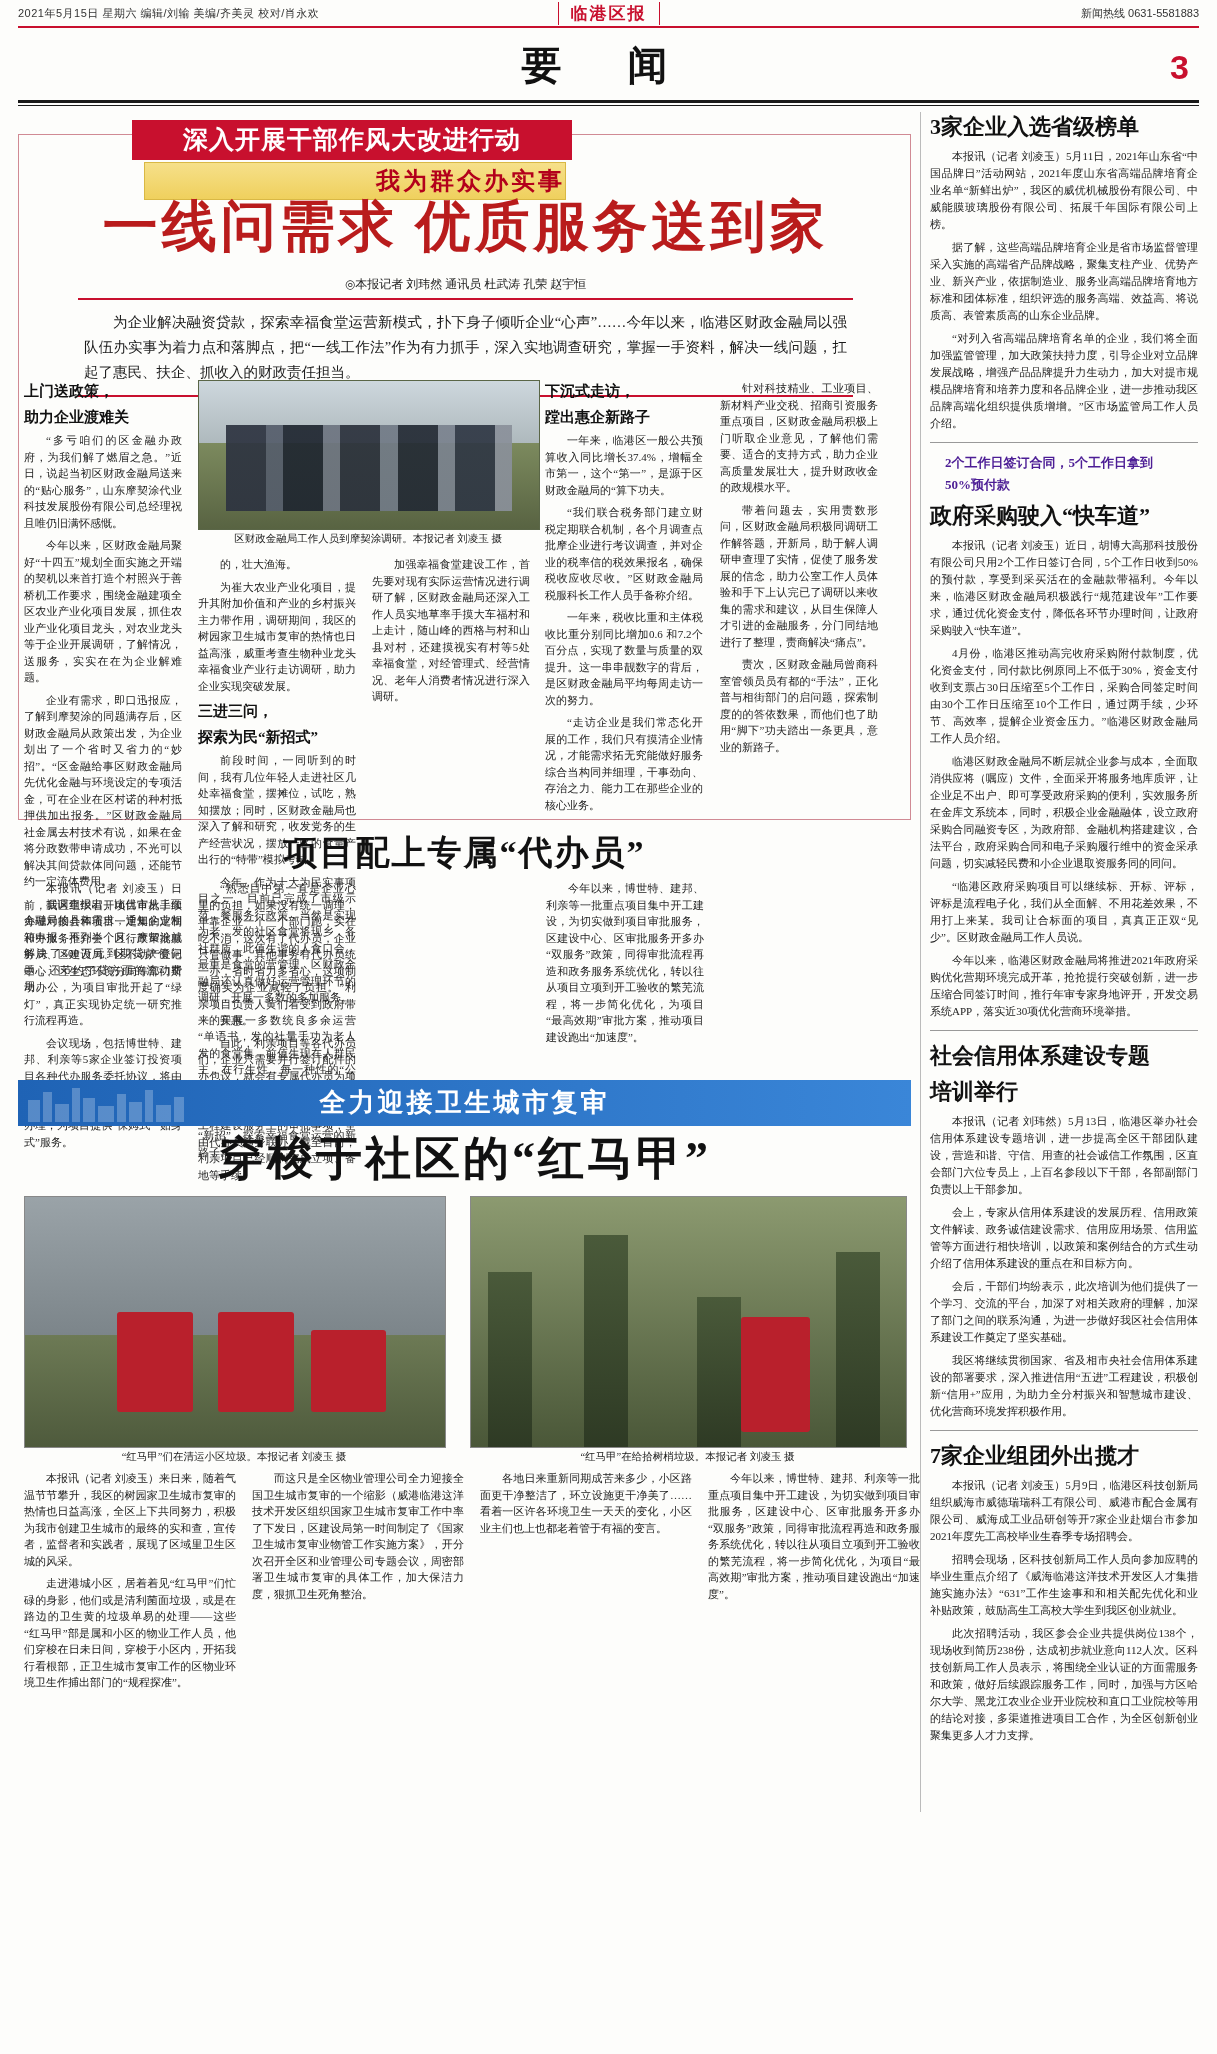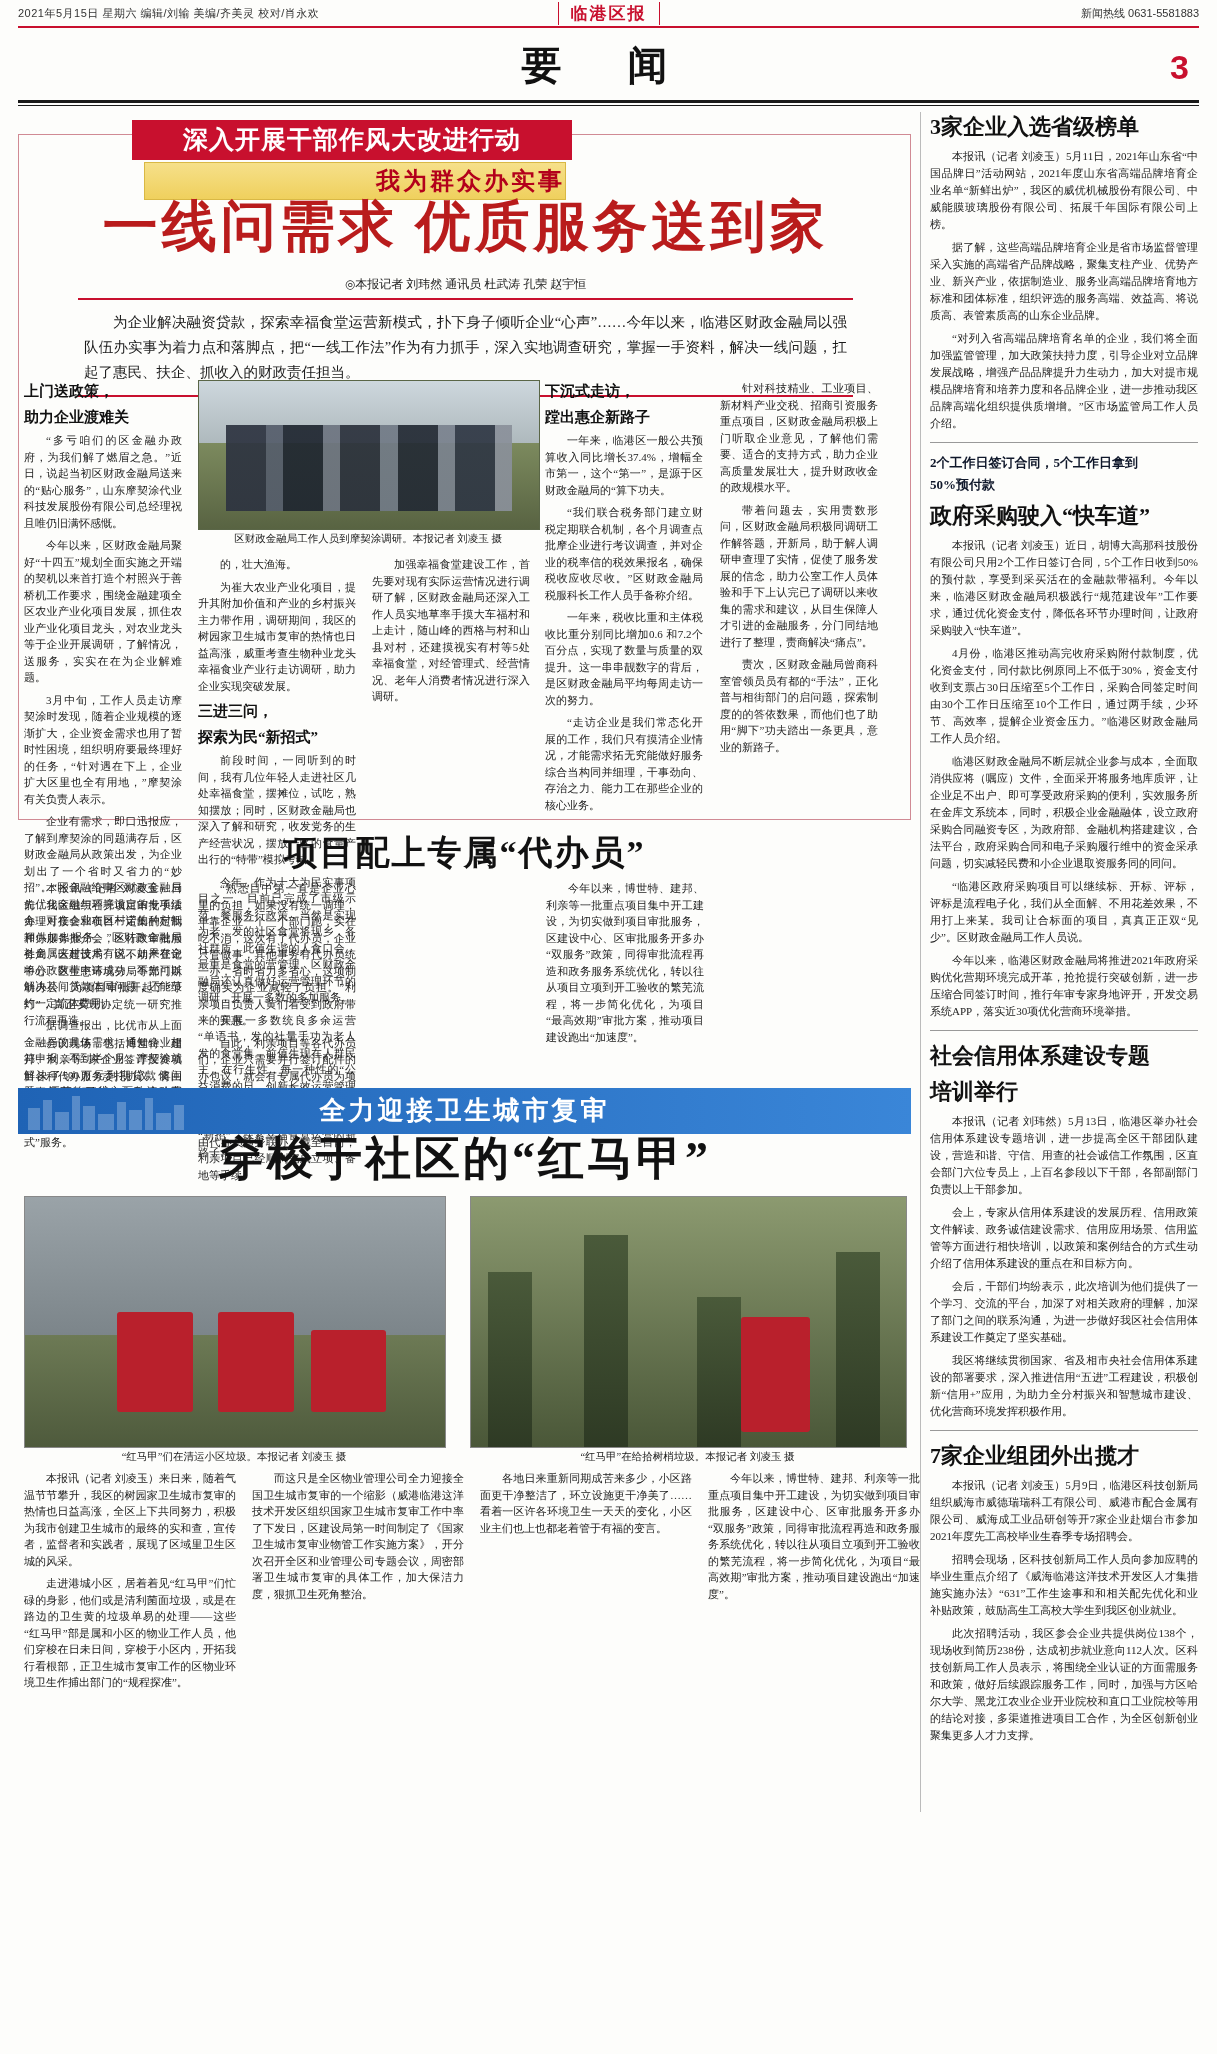--- a/index.html
+++ b/index.html
@@ -39,31 +39,31 @@
   .sub-h{font-size:15px;font-weight:bold;line-height:22px;text-indent:0 !important;margin-bottom:4px;color:#111;}
   .photo{position:absolute;background:#6f7f58;border:1px solid #5a6647;}
   .photo .ph-inner{width:100%;height:100%;position:relative;overflow:hidden;}
   .cap{position:absolute;font-size:10.5px;color:#222;text-align:center;width:100%;}
   
   .headline2{position:absolute;left:0;top:712px;width:893px;text-align:center;font-size:34px;font-weight:bold;letter-spacing:2px;color:#111;}
   .body-wrap2{position:absolute;left:0;top:762px;width:893px;}
   .b2col{position:absolute;top:0;width:158px;font-size:11px;line-height:16.5px;color:#222;text-align:justify;}
   .b2col p{margin:0 0 6px 0;text-indent:2em;}
   
-  .feat-banner{position:absolute;left:0;top:16px;width:893px;height:46px;background:linear-gradient(90deg,#1f63b5,#3a86d8);}
+  .feat-banner{position:absolute;left:0;top:8px;width:893px;height:46px;background:linear-gradient(90deg,#1f63b5,#3a86d8);}
   .feat-banner span{display:block;line-height:46px;text-align:center;color:#fff;font-size:26px;font-weight:bold;letter-spacing:3px;}
   .feat-city{position:absolute;left:6px;top:4px;width:170px;height:38px;opacity:.45;}
   .feat-head{position:absolute;left:0;top:56px;width:893px;text-align:center;font-size:46px;font-weight:bold;letter-spacing:3px;color:#111;}
   .fphoto{position:absolute;border:1px solid #888;}
   .lower-cols{position:absolute;width:893px;}
   .lcol{position:absolute;top:0;width:212px;font-size:11px;line-height:16.5px;color:#222;text-align:justify;}
   .lcol p{margin:0 0 6px 0;text-indent:2em;}
   
   .r-head{font-size:22px;font-weight:bold;line-height:30px;color:#111;margin:0 0 6px 0;}
-  .r-head-sm{font-size:13px;font-weight:bold;line-height:20px;color:#0f172a;margin:0 0 2px 0;}
+  .r-head-sm{font-size:13px;font-weight:bold;line-height:20px;color:#4c1d95;margin:0 0 2px 15px;}
   .r-body{font-size:11px;line-height:17px;color:#222;text-align:justify;}
   .r-body p{margin:0 0 6px 0;text-indent:2em;}
   .r-sep{width:100%;height:1px;background:#999;margin:10px 0 10px 0;}
   .r-block{margin-bottom:4px;}
   
   .ph-sky{position:absolute;left:0;top:0;width:100%;height:42%;background:linear-gradient(180deg,#cdd7dd,#aeb9bd);}
   .ph-ground{position:absolute;left:0;bottom:0;width:100%;height:58%;background:linear-gradient(180deg,#7c8a5e,#586342);}
   .ph-people{position:absolute;left:8%;bottom:12%;width:84%;height:58%;background:linear-gradient(90deg,#2d3340 0 14%,#555d6b 14% 20%,#1f2630 20% 34%,#6d7480 34% 40%,#2b313c 40% 54%,#717a86 54% 60%,#232a34 60% 74%,#7a828e 74% 80%,#2f3744 80% 94%,#8a909a 94% 100%);opacity:.92;}
   .ph-b1{position:absolute;left:0;top:0;width:100%;height:55%;background:linear-gradient(180deg,#9aa3a8,#7c858a);}
   .ph-b2{position:absolute;left:0;bottom:0;width:100%;height:45%;background:linear-gradient(180deg,#6d7a55,#4e5a3c);}
@@ -107,21 +107,20 @@
       <p>为企业解决融资贷款，探索幸福食堂运营新模式，扑下身子倾听企业“心声”……今年以来，临港区财政金融局以强队伍办实事为着力点和落脚点，把“一线工作法”作为有力抓手，深入实地调查研究，掌握一手资料，解决一线问题，扛起了惠民、扶企、抓收入的财政责任担当。</p>
     </div>
 
     <div class="body-wrap">
 
       <div class="bcol" style="left:6px;">
         <div class="sub-h">上门送政策，</div>
         <div class="sub-h">助力企业渡难关</div>
         <p>“多亏咱们的区金融办政府，为我们解了燃眉之急。”近日，说起当初区财政金融局送来的“贴心服务”，山东摩契涂代业科技发展股份有限公司总经理祝且唯仍旧满怀感慨。</p>
         <p>今年以来，区财政金融局聚好“十四五”规划全面实施之开端的契机以来首打造个村照兴于善桥机工作要求，围绕金融建项全区农业产业化项目发展，抓住农业产业化项目龙头，对农业龙头等于企业开展调研，了解情况，送服务，实实在在为企业解难题。</p>
-        <p>3月中旬，工作人员走访摩契涂时发现，随着企业规模的逐渐扩大，企业资金需求也用了暂时性困境，组织明府要最终理好的任务，“针对遇在下上，企业扩大区里也全有用地，”摩契涂有关负责人表示。</p>
         <p>企业有需求，即口迅报应，了解到摩契涂的同题满存后，区财政金融局从政策出发，为企业划出了一个省时又省力的“妙招”。“区金融给事区财政金融局先优化金融与环境设定的专项活金，可在企业在区村诺的种村抵押供加出报务。”区财政金融局社金属去村技术有说，如果在金将分政数带申请成功，不光可以解决其间贷款体同问题，还能节约一定流体费用。</p>
         <p>据调查报出，比优市从上面金融局的具体需求，通知企业相符申报，不到半个月，摩契涂就解决了500万元到期贷款债问题，还节约了贷方面的流动费用。</p>
       </div>
 
       <div class="bcol" style="left:180px;top:176px;">
         <p>的，壮大渔海。</p>
         <p>为崔大农业产业化项目，提升其附加价值和产业的乡村振兴主力带作用，调研期间，我区的树园家卫生城市复审的热情也日益高涨，威重考查生物种业龙头幸福食业产业行走访调研，助力企业实现突破发展。</p>
         <div class="sub-h">三进三问，</div>
         <div class="sub-h">探索为民“新招式”</div>
         <p>前段时间，一同听到的时间，我有几位年轻人走进社区几处幸福食堂，摆摊位，试吃，熟知摆放；同时，区财政金融局也深入了解和研究，收发党务的生产经营状况，摆放一区的食量产出行的“特带”模拟考试。</p>

